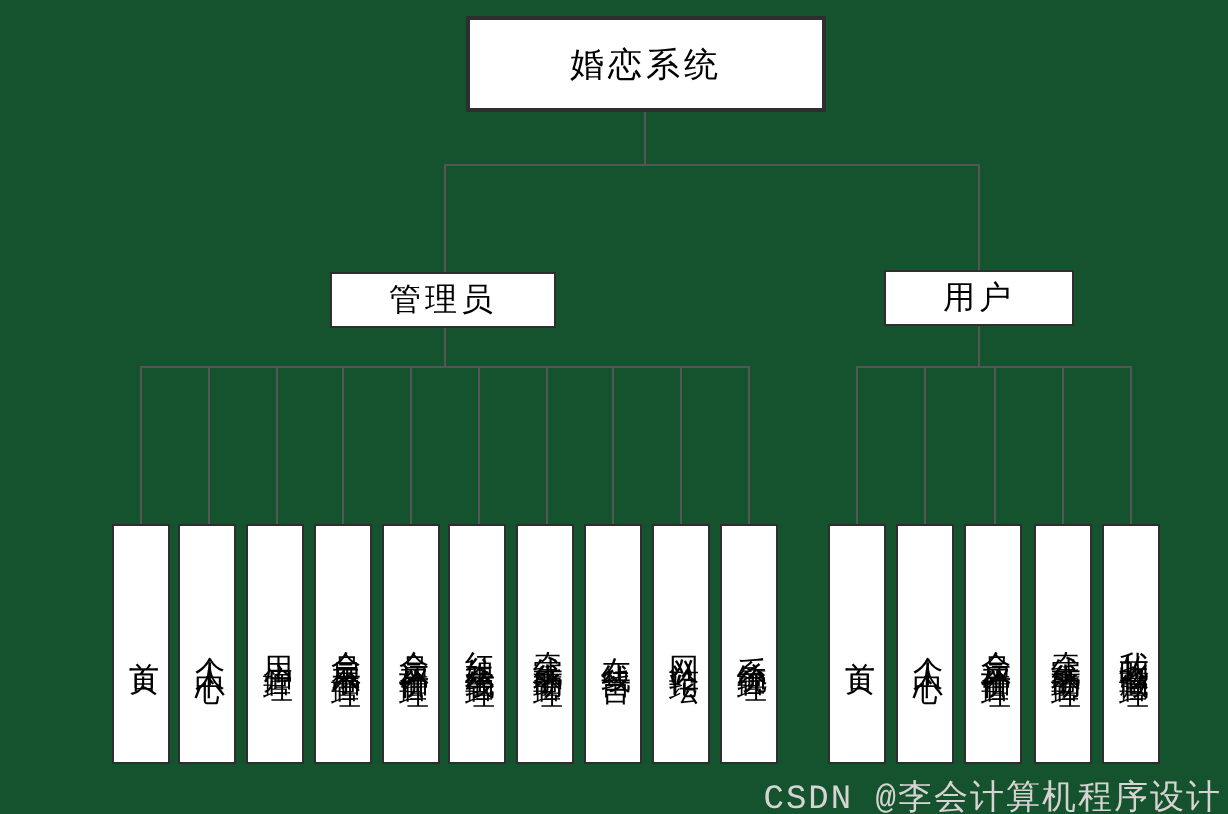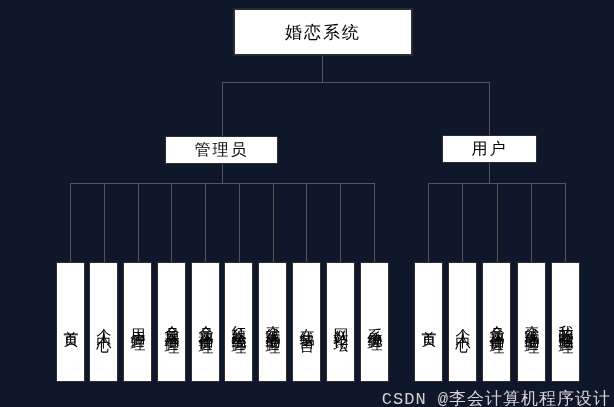--- a/index.html
+++ b/index.html
@@ -3,21 +3,21 @@
 <meta charset="utf-8">
 <style>
   html, body { margin: 0; padding: 0; }
   body {
     width: 614px; height: 407px;
     background: #ffffff;
     font-family: "Liberation Serif", "DejaVu Serif", serif;
     color: #000000;
     overflow: hidden;
   }
-  .stage { position: relative; width: 614px; height: 407px; background: #0f172a; }
+  .stage { position: relative; width: 614px; height: 407px; background: #14532d; }
 
   
   .node {
     position: absolute;
     box-sizing: border-box;
     background: #ffffff;
     border: 1.5px solid #2e2e2e;
     display: flex;
     align-items: center;
     justify-content: center;

